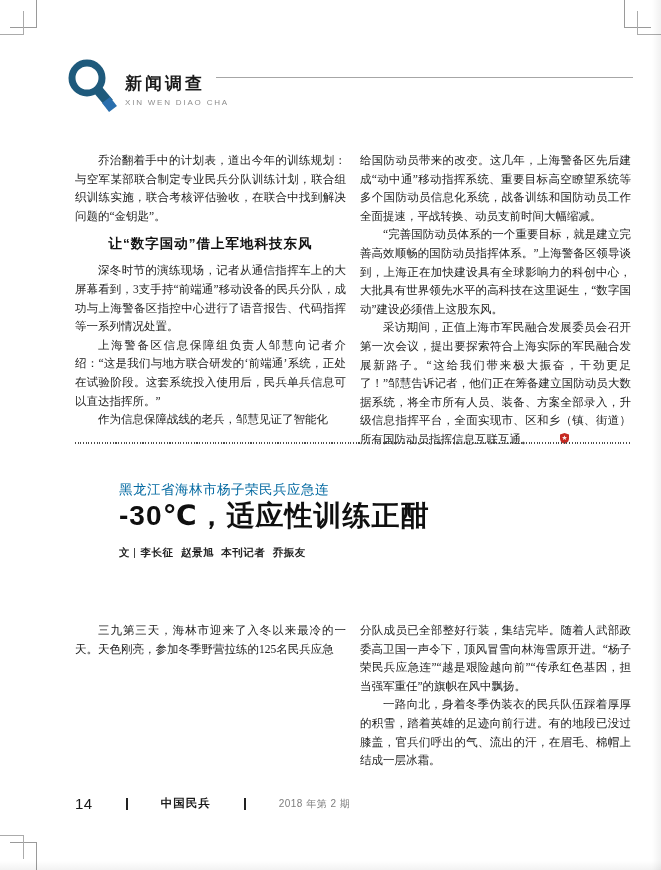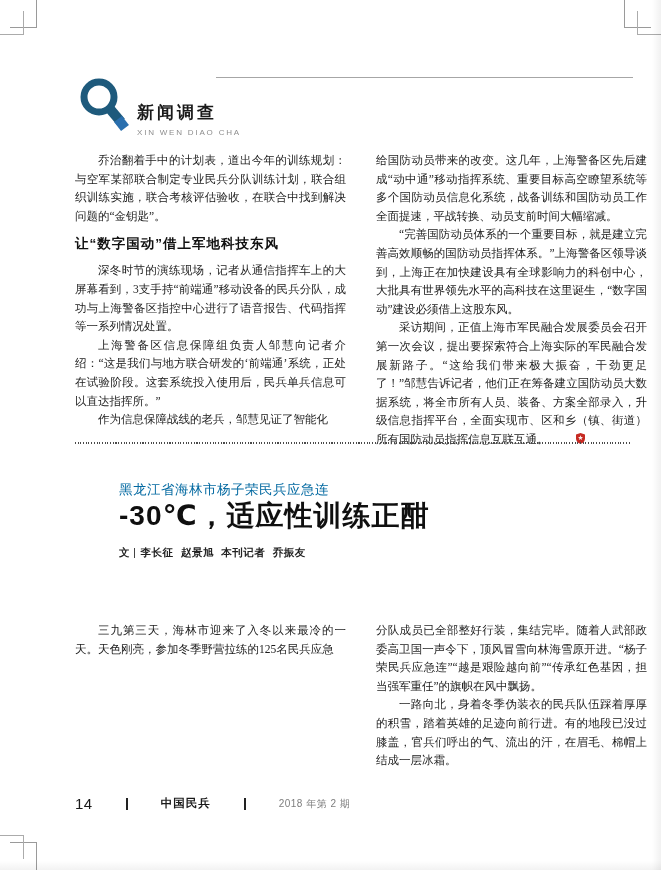--- a/index.html
+++ b/index.html
@@ -12,34 +12,34 @@
   .cm-tl2{left:-1px;top:11px;width:24px;height:23px;border-right:1px solid #ababab;border-bottom:1px solid #ababab;}
   .cm-tr1{right:10px;top:-1px;width:26px;height:28px;border-left:1px solid #9a9a9a;border-bottom:1px solid #9a9a9a;}
   .cm-tr2{right:-1px;top:11px;width:24px;height:23px;border-left:1px solid #ababab;border-bottom:1px solid #ababab;}
   .cm-bl1{left:10px;bottom:-1px;width:26px;height:28px;border-right:1px solid #9a9a9a;border-top:1px solid #9a9a9a;}
   .cm-bl2{left:-1px;bottom:11px;width:24px;height:23px;border-right:1px solid #ababab;border-top:1px solid #ababab;}
 
   .edge-right{position:absolute;top:0;right:0;width:9px;height:100%;background:linear-gradient(to right,rgba(0,0,0,0),rgba(0,0,0,0.055));}
   .edge-bottom{position:absolute;left:0;bottom:0;width:100%;height:9px;background:linear-gradient(to bottom,rgba(0,0,0,0),rgba(0,0,0,0.05));}
 
   
-  .hdr{position:absolute;left:76px;top:56px;display:flex;align-items:flex-end;margin-top:19px;}
+  .hdr{position:absolute;left:64px;top:56px;display:flex;align-items:center;}
   .hdr-icon{width:56px;height:62px;flex:0 0 auto;}
   .hdr-text{margin-left:5px;padding-top:8px;}
   .hdr-title{font-size:17px;font-weight:bold;color:#1a1a1a;letter-spacing:3px;line-height:1.1;}
   .hdr-pinyin{margin-top:5px;font-size:8px;color:#8d8d8d;letter-spacing:1.8px;}
   .hdr-rule{position:absolute;left:216px;top:77px;width:417px;height:0;border-top:1px solid #a6a6a6;}
 
   
-  .cols{position:absolute;left:75px;width:557px;display:flex;gap:30px;}
+  .cols{position:absolute;left:75px;width:557px;display:flex;gap:14px;}
   .col{width:271px;flex:0 0 271px;}
   .bodytext p{margin:0;font-family:"Liberation Serif","DejaVu Serif",serif;font-size:11.5px;line-height:18.6px;color:#1c1c1c;text-align:justify;text-indent:2em;}
   .bodytext p.cont{text-indent:0;}
   .sec1{top:151px;height:262px;}
-  .sub-heading{font-family:"Liberation Sans","DejaVu Sans",sans-serif;font-size:13.5px;font-weight:bold;color:#111;text-align:left;letter-spacing:1px;margin:10px 0 8px 0;}
+  .sub-heading{font-family:"Liberation Sans","DejaVu Sans",sans-serif;font-size:13.5px;font-weight:bold;color:#111;text-align:center;letter-spacing:1px;margin:10px 0 8px 0;}
 
   .endmark{display:inline-block;width:9px;height:11px;margin-left:4px;vertical-align:-1px;}
 
   
   .divider{position:absolute;left:75px;top:442px;width:556px;height:2px;
     background:repeating-linear-gradient(90deg,#4a4a4a 0,#4a4a4a 1px,transparent 1px,transparent 2.7px);}
 
   
   .a2head{position:absolute;left:119px;top:481px;}
   .kicker{font-size:13.5px;color:#0369a1;letter-spacing:0.5px;}

